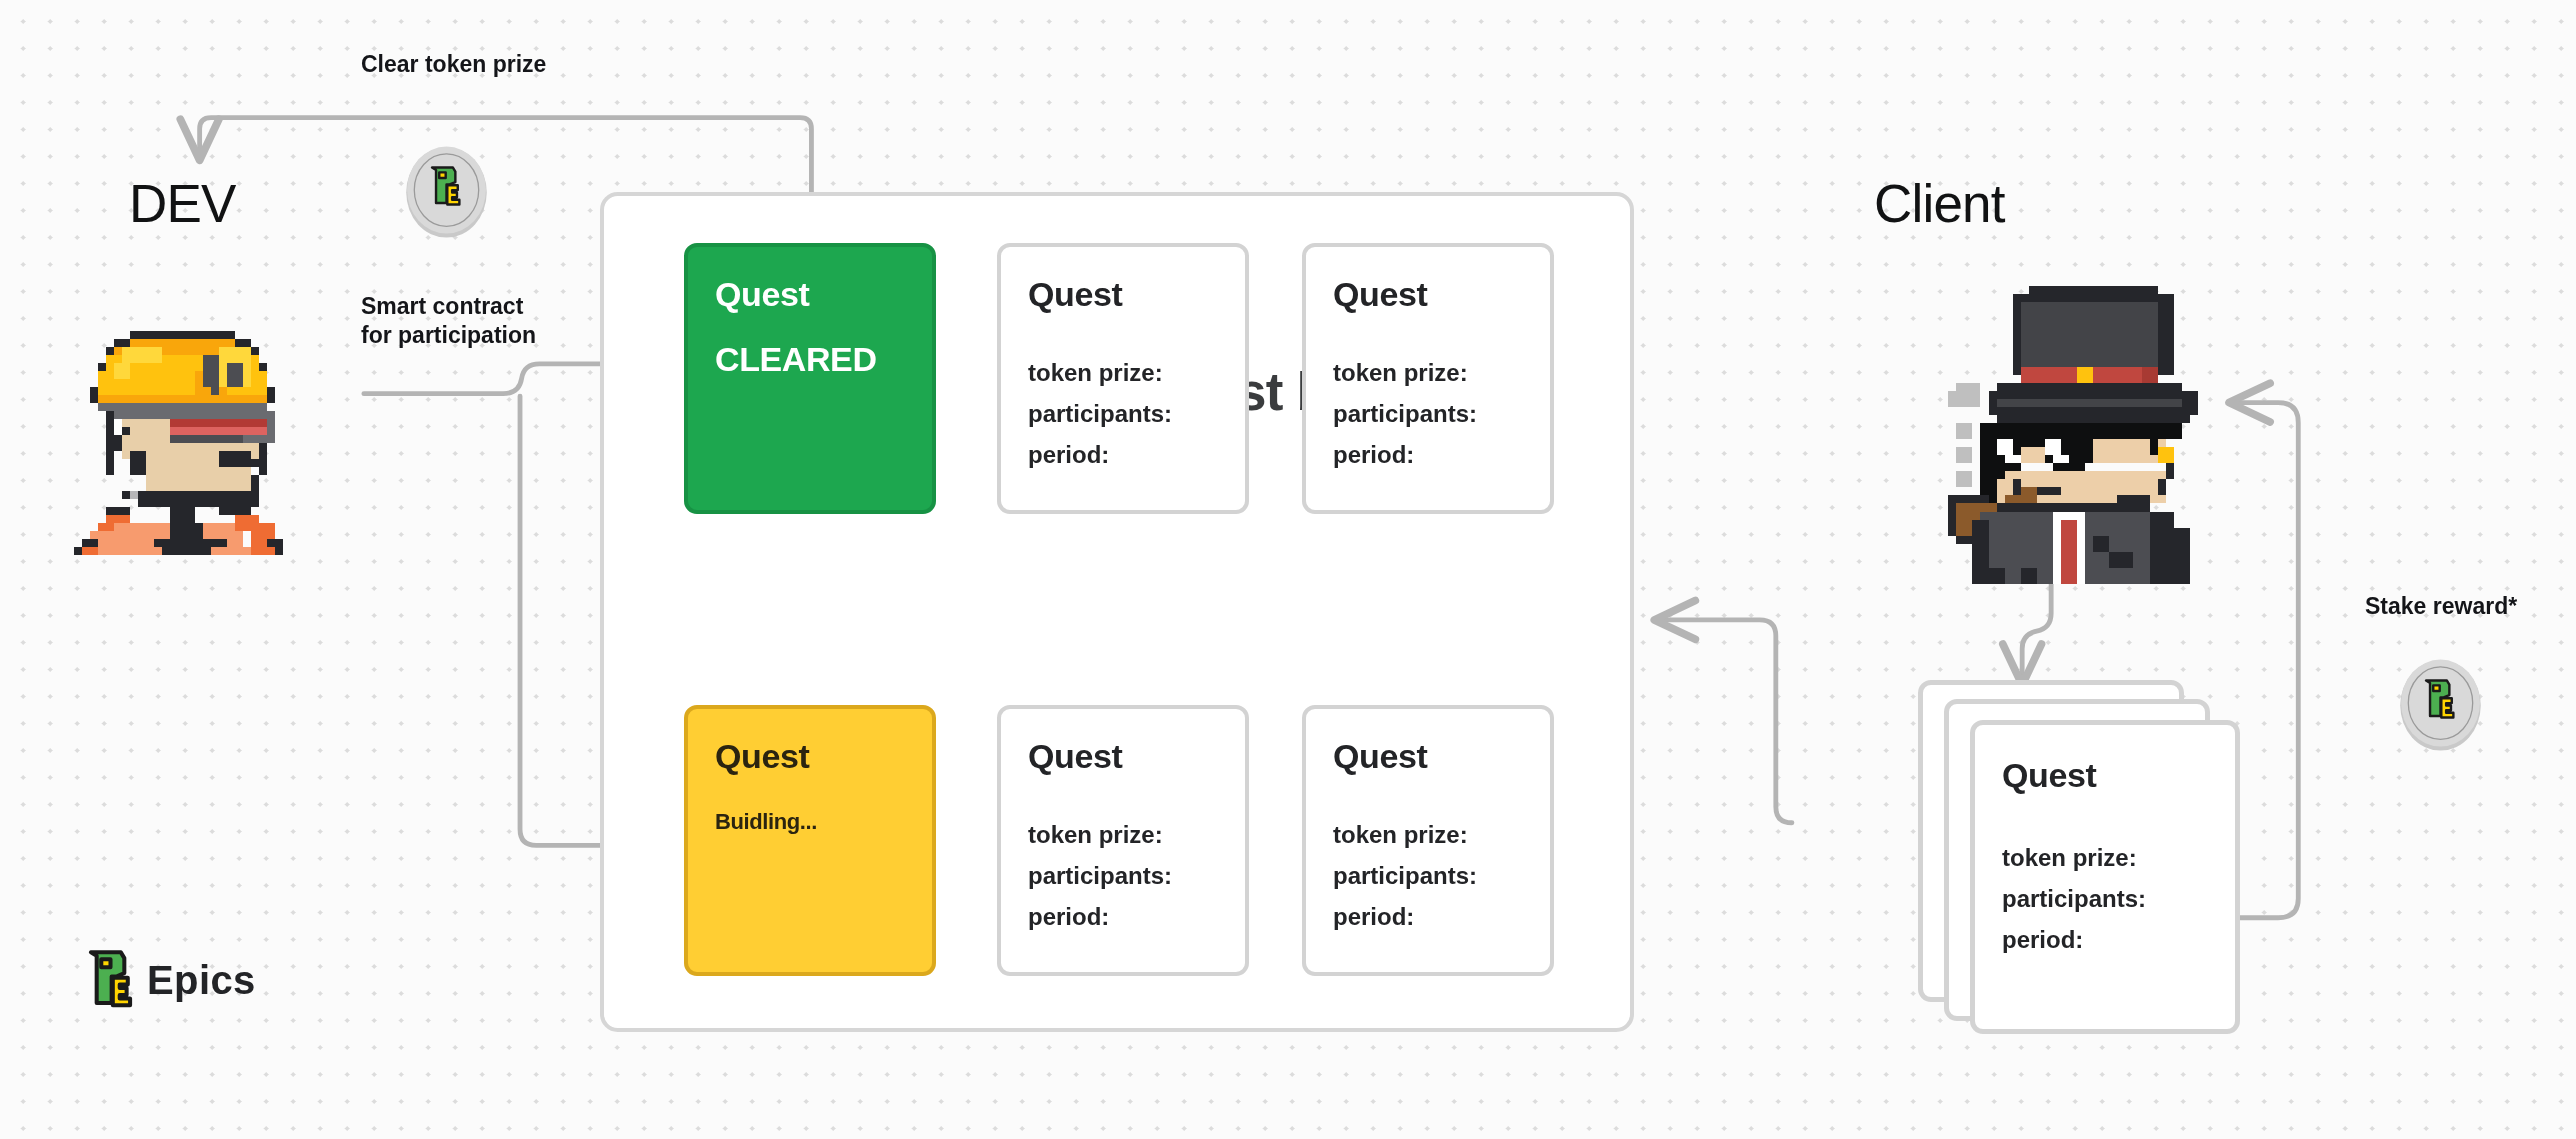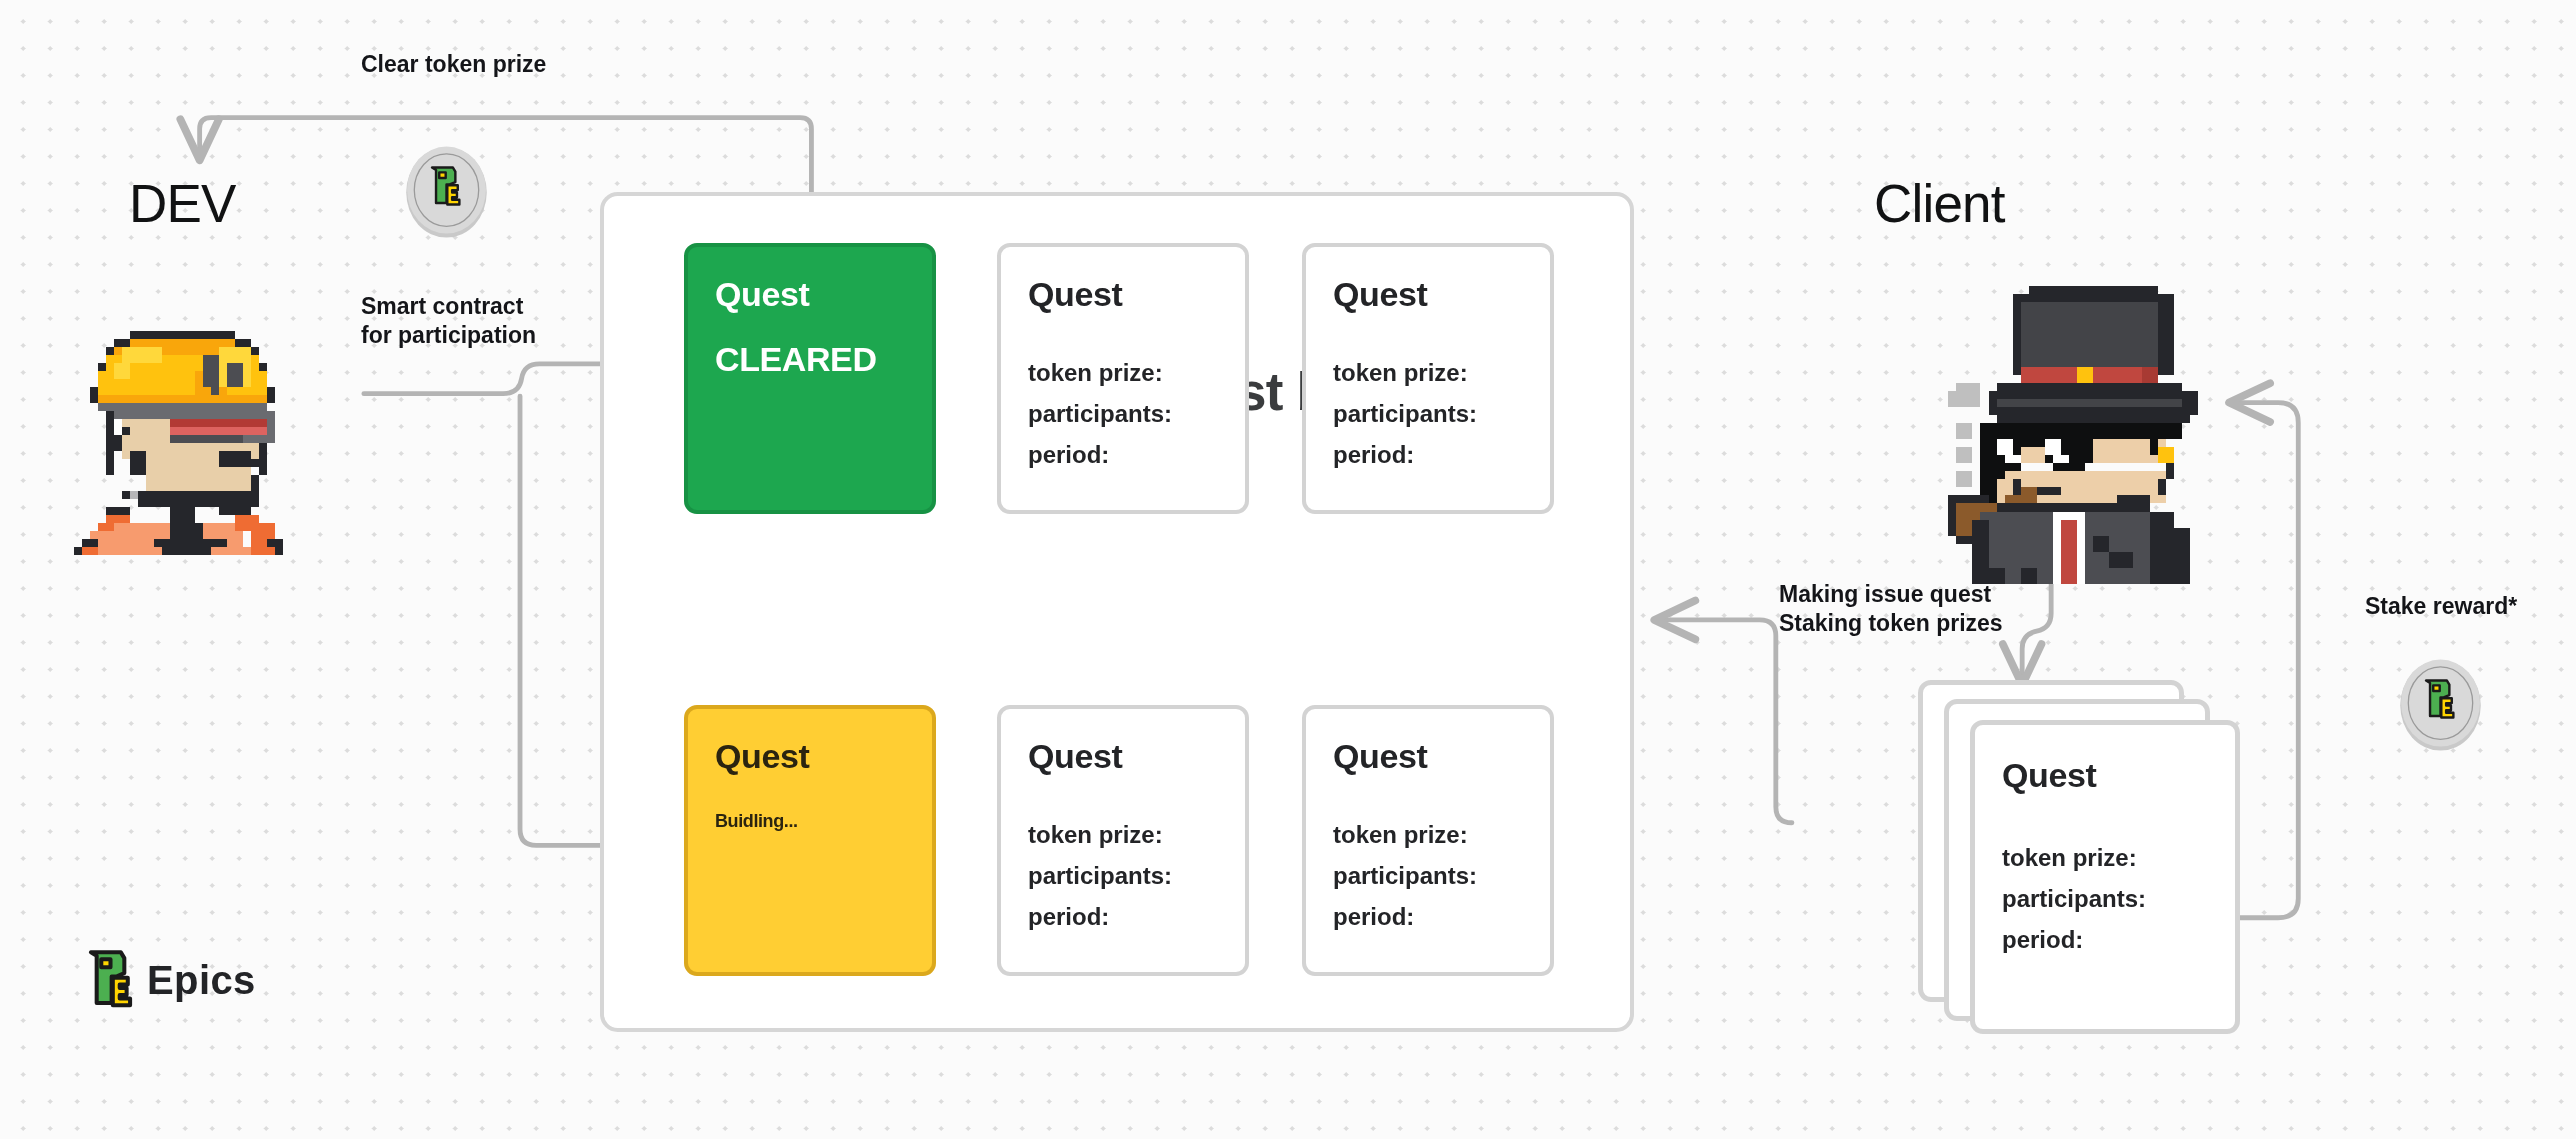--- a/index.html
+++ b/index.html
@@ -111,21 +111,21 @@
     border: 4.8px solid #179244;
   }
   .qcard.green .qtitle,
   .qcard.green .qstatus { color: #ffffff; }
   .qcard.yellow {
     background: #ffce33;
     border: 4.8px solid #dba81d;
   }
   .qcard.yellow .qtitle,
   .qcard.yellow .qstatus { color: #2b2410; }
-  .qcard.yellow .qstatus { font-size: 18px; }
+  .qcard.yellow .qstatus { font-size: 22px; }
 
   
   #card-green   { left: 684px;  top: 243px; }
   #card-top-2   { left: 997px; top: 243px; }
   #card-top-3   { left: 1302px; top: 243px; }
   #card-yellow  { left: 684px;  top: 705px; }
   #card-bot-2   { left: 997px; top: 705px; }
   #card-bot-3   { left: 1302px; top: 705px; }
 
   
@@ -259,22 +259,20 @@
 period:</div>
     </div>
   </div>
 
   <div class="role-label" id="dev-label">DEV</div>
   <div class="role-label" id="client-label">Client</div>
 
   <div class="annot" id="annot-clear">Clear token prize</div>
   <div class="annot" id="annot-smart">Smart contract
 for participation</div>
-  <div class="annot" id="annot-making">Making issue quest
-Staking token prizes</div>
   <div class="annot" id="annot-stake">Stake reward*</div>
 
   <svg class="pixel-art" id="dev-avatar" width="233" height="242" viewBox="0 0 29 30" shape-rendering="crispEdges">
 
     <rect x="8" y="1" width="13" height="1" fill="#25262b"></rect>
     <rect x="6" y="2" width="2" height="1" fill="#25262b"></rect>
     <rect x="21" y="2" width="2" height="1" fill="#25262b"></rect>
     <rect x="5" y="3" width="1" height="2" fill="#25262b"></rect>
     <rect x="23" y="3" width="1" height="2" fill="#25262b"></rect>
     <rect x="4" y="5" width="1" height="3" fill="#25262b"></rect>

